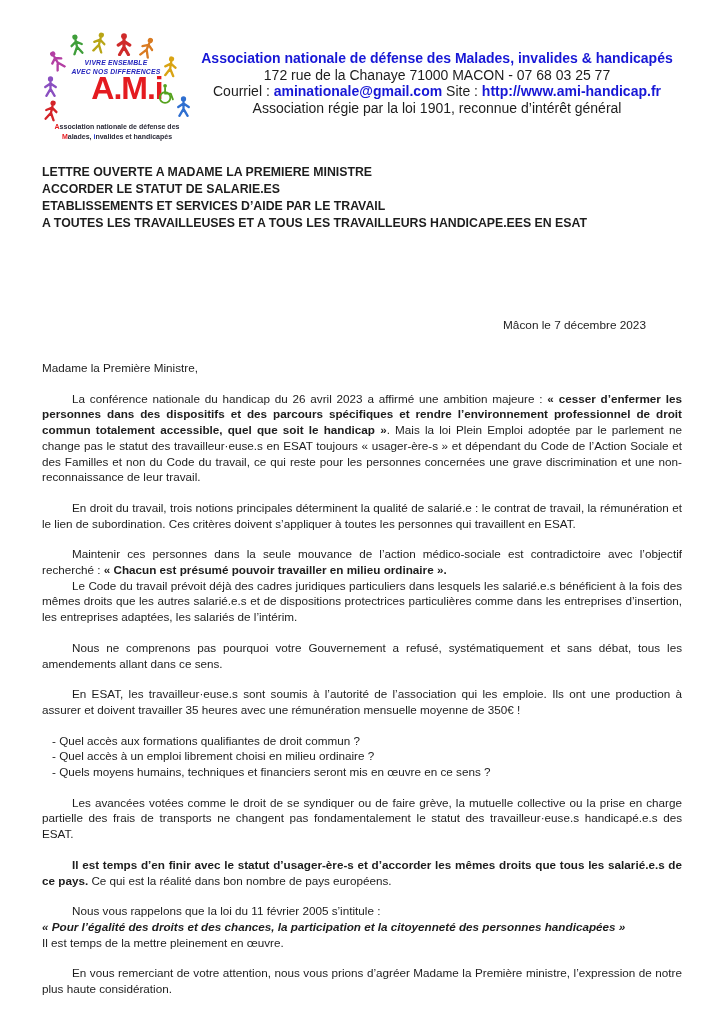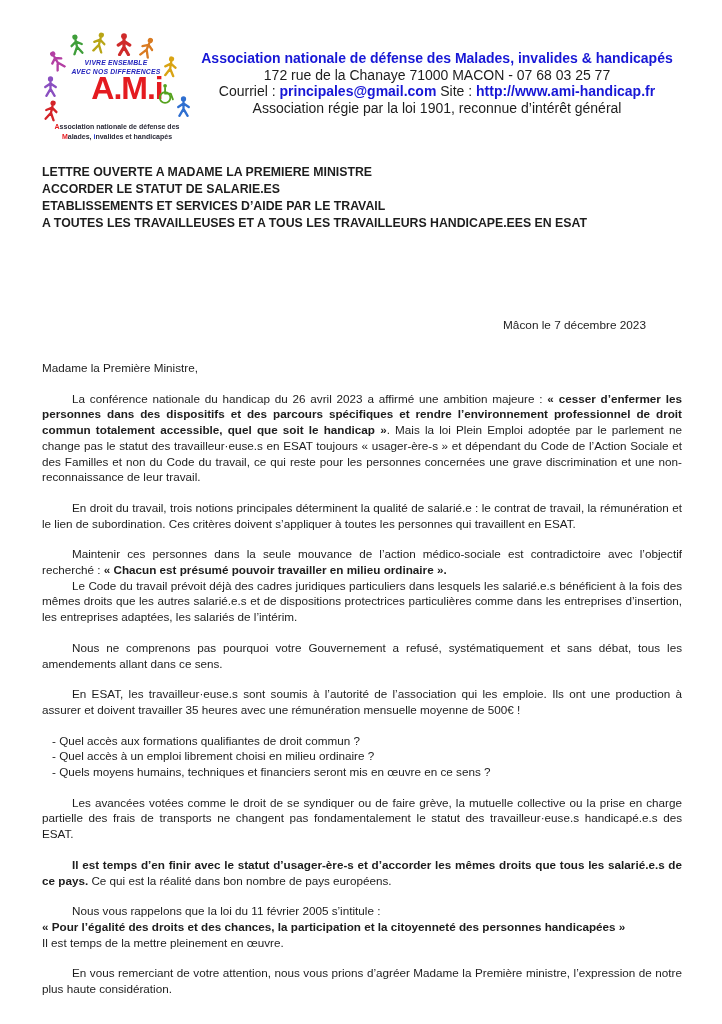--- a/index.html
+++ b/index.html
@@ -47,21 +47,21 @@
   .title-block{font-weight:bold;font-size:12.3px;line-height:17px;margin-top:22px;}
   
   .date-line{text-align:right;padding-right:36px;margin-top:86px;font-size:11.8px;}
   .letter-body{font-size:11.7px;line-height:15.7px;margin-top:28px;}
   .letter-body p{margin:0 0 15px;text-align:justify;}
   .letter-body p.ind{text-indent:30px;}
   .letter-body p.tight{margin-bottom:0;}
   .salutation{margin:0 0 15px;}
   .qlist{margin:8px 0 15px;padding-left:10px;}
   .b{font-weight:bold;}
-  .bi{font-weight:bold;}
+  .bi{font-weight:bold;font-style:italic;}
 </style>
 </head>
 <body>
 
 <div class="page">
 
   <div class="letterhead">
 
     <div class="logo">
 
@@ -117,21 +117,21 @@
 
       <div class="logo-caption">
         <div><span class="red">A</span><span>ssociation nationale de défense des</span></div>
         <div><span class="red">M</span><span>alades, </span><span class="capblue">i</span><span>nvalides et handicapés</span></div>
       </div>
     </div>
 
     <div class="head-text">
       <div class="blue bold">Association nationale de défense des Malades, invalides &amp; handicapés</div>
       <div>172 rue de la Chanaye 71000 MACON - 07 68 03 25 77</div>
-      <div><span>Courriel : </span><span class="link">principales@gmail.com</span><span> Site : </span><span class="link">http://www.ami-handicap.fr</span></div>
+      <div><span>Courriel : </span><span class="link">aminationale@gmail.com</span><span> Site : </span><span class="link">http://www.ami-handicap.fr</span></div>
       <div>Association régie par la loi 1901, reconnue d’intérêt général</div>
     </div>
   </div>
 
   <div class="title-block">
     <div>LETTRE OUVERTE A MADAME LA PREMIERE MINISTRE</div>
     <div>ACCORDER LE STATUT DE SALARIE.ES</div>
     <div>ETABLISSEMENTS ET SERVICES D’AIDE PAR LE TRAVAIL</div>
     <div>A TOUTES LES TRAVAILLEUSES ET A TOUS LES TRAVAILLEURS HANDICAPE.EES EN ESAT</div>
   </div>
@@ -143,21 +143,21 @@
 
     <p class="ind"><span>La conférence nationale du handicap du 26 avril 2023 a affirmé une ambition majeure : </span><span class="b">« cesser d’enfermer les personnes dans des dispositifs et des parcours spécifiques et rendre l’environnement professionnel de droit commun totalement accessible, quel que soit le handicap »</span><span>. Mais la loi Plein Emploi adoptée par le parlement ne change pas le statut des travailleur·euse.s en ESAT toujours « usager-ère-s » et dépendant du Code de l’Action Sociale et des Familles et non du Code du travail, ce qui reste pour les personnes concernées une grave discrimination et une non-reconnaissance de leur travail.</span></p>
 
     <p class="ind">En droit du travail, trois notions principales déterminent la qualité de salarié.e : le contrat de travail, la rémunération et le lien de subordination. Ces critères doivent s’appliquer à toutes les personnes qui travaillent en ESAT.</p>
 
     <p class="ind tight"><span>Maintenir ces personnes dans la seule mouvance de l’action médico-sociale est contradictoire avec l’objectif recherché : </span><span class="b">« Chacun est présumé pouvoir travailler en milieu ordinaire ».</span></p>
     <p class="ind">Le Code du travail prévoit déjà des cadres juridiques particuliers dans lesquels les salarié.e.s bénéficient à la fois des mêmes droits que les autres salarié.e.s et de dispositions protectrices particulières comme dans les entreprises d’insertion, les entreprises adaptées, les salariés de l’intérim.</p>
 
     <p class="ind">Nous ne comprenons pas pourquoi votre Gouvernement a refusé, systématiquement et sans débat, tous les amendements allant dans ce sens.</p>
 
-    <p class="ind">En ESAT, les travailleur·euse.s sont soumis à l’autorité de l’association qui les emploie. Ils ont une production à assurer et doivent travailler 35 heures avec une rémunération mensuelle moyenne de 500€ !</p>
+    <p class="ind">En ESAT, les travailleur·euse.s sont soumis à l’autorité de l’association qui les emploie. Ils ont une production à assurer et doivent travailler 35 heures avec une rémunération mensuelle moyenne de 350€ !</p>
 
     <div class="qlist">
       <div>- Quel accès aux formations qualifiantes de droit commun ?</div>
       <div>- Quel accès à un emploi librement choisi en milieu ordinaire ?</div>
       <div>- Quels moyens humains, techniques et financiers seront mis en œuvre en ce sens ?</div>
     </div>
 
     <p class="ind">Les avancées votées comme le droit de se syndiquer ou de faire grève, la mutuelle collective ou la prise en charge partielle des frais de transports ne changent pas fondamentalement le statut des travailleur·euse.s handicapé.e.s des ESAT.</p>
 
     <p class="ind"><span class="b">Il est temps d’en finir avec le statut d’usager-ère-s et d’accorder les mêmes droits que tous les salarié.e.s de ce pays.</span><span> Ce qui est la réalité dans bon nombre de pays européens.</span></p>

